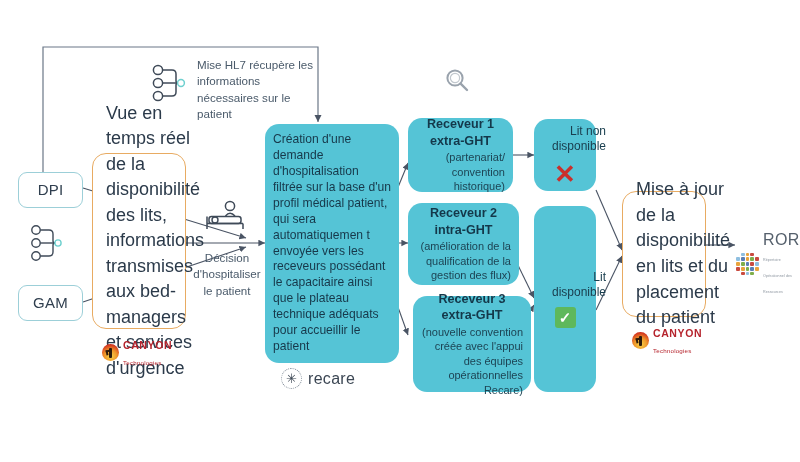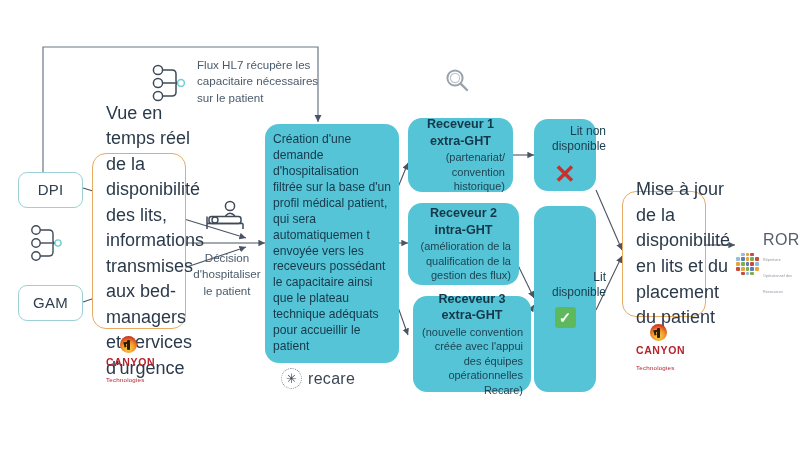--- a/index.html
+++ b/index.html
@@ -78,21 +78,21 @@
   }
   
   .caption{
     position:absolute;
     font-size:11.6px;
     color:#4a5a6a;
     line-height:1.42;
   }
   .caption.center{text-align:center;}
   
-  .logo{position:absolute;display:flex;align-items:center;flex-direction:column;}
+  .logo{position:absolute;display:flex;align-items:center;}
   .canyon-mark{
     width:17px;height:17px;border-radius:50%;
     background:radial-gradient(circle at 50% 72%, #f7d64a 0%, #f0962a 42%, #d2321f 78%, #8c1a10 100%);
     position:relative;flex:0 0 auto;
   }
   .canyon-mark:before{
     content:"";position:absolute;left:7px;top:4px;
     width:2.5px;height:10px;background:#2c1a0a;border-radius:1px;
   }
   .canyon-mark:after{
@@ -175,21 +175,21 @@
     <svg width="40" height="44" viewBox="0 0 40 44">
       <circle cx="8" cy="8" r="4.6" fill="none" stroke="#3f4a58" stroke-width="1.5"></circle>
       <circle cx="8" cy="21" r="4.6" fill="none" stroke="#3f4a58" stroke-width="1.5"></circle>
       <circle cx="8" cy="34" r="4.6" fill="none" stroke="#3f4a58" stroke-width="1.5"></circle>
       <path d="M12.6,8 H22 Q26,8 26,12 V19 Q26,21 28,21" fill="none" stroke="#3f4a58" stroke-width="1.5"></path>
       <path d="M12.6,21 H28" fill="none" stroke="#3f4a58" stroke-width="1.5"></path>
       <path d="M12.6,34 H22 Q26,34 26,30 V23 Q26,21 28,21" fill="none" stroke="#3f4a58" stroke-width="1.5"></path>
       <circle cx="31" cy="21" r="3.4" fill="none" stroke="#6fd0cf" stroke-width="1.5"></circle>
     </svg>
   </div>
-  <div class="caption" style="left:197px;top:57px;width:122px;">Flux HL7 récupère les capacitaire nécessaires sur le patient</div>
+  <div class="caption" style="left:197px;top:57px;width:122px;">Mise HL7 récupère les informations nécessaires sur le patient</div>
 
   <div class="mag" style="left:443px;top:66px;">
     <svg width="30" height="30" viewBox="0 0 30 30">
       <circle cx="12" cy="12" r="7.6" fill="none" stroke="#9aa3ad" stroke-width="2"></circle>
       <circle cx="12" cy="12" r="4.6" fill="none" stroke="#c2c8ce" stroke-width="1.2"></circle>
       <path d="M17.6,17.6 L24,24" stroke="#9aa3ad" stroke-width="2.4" stroke-linecap="round"></path>
     </svg>
   </div>
 
   <div class="node src" style="left:18px;top:172px;width:65px;height:36px;">

